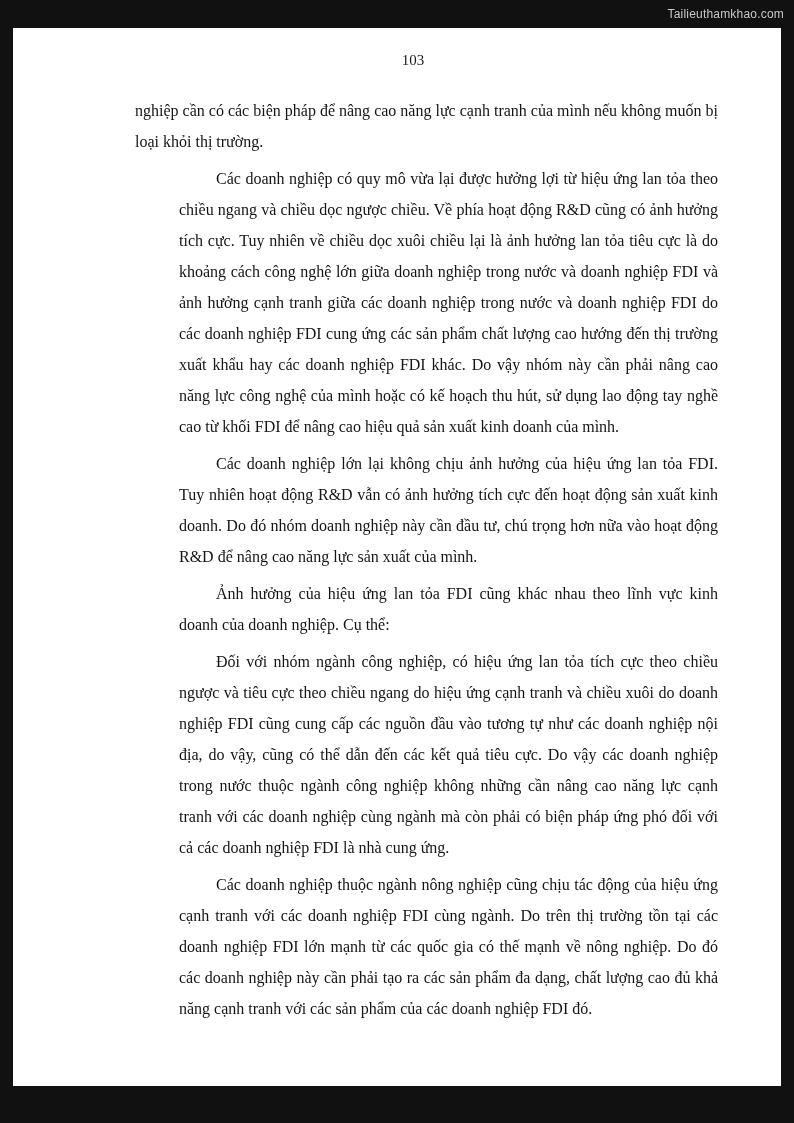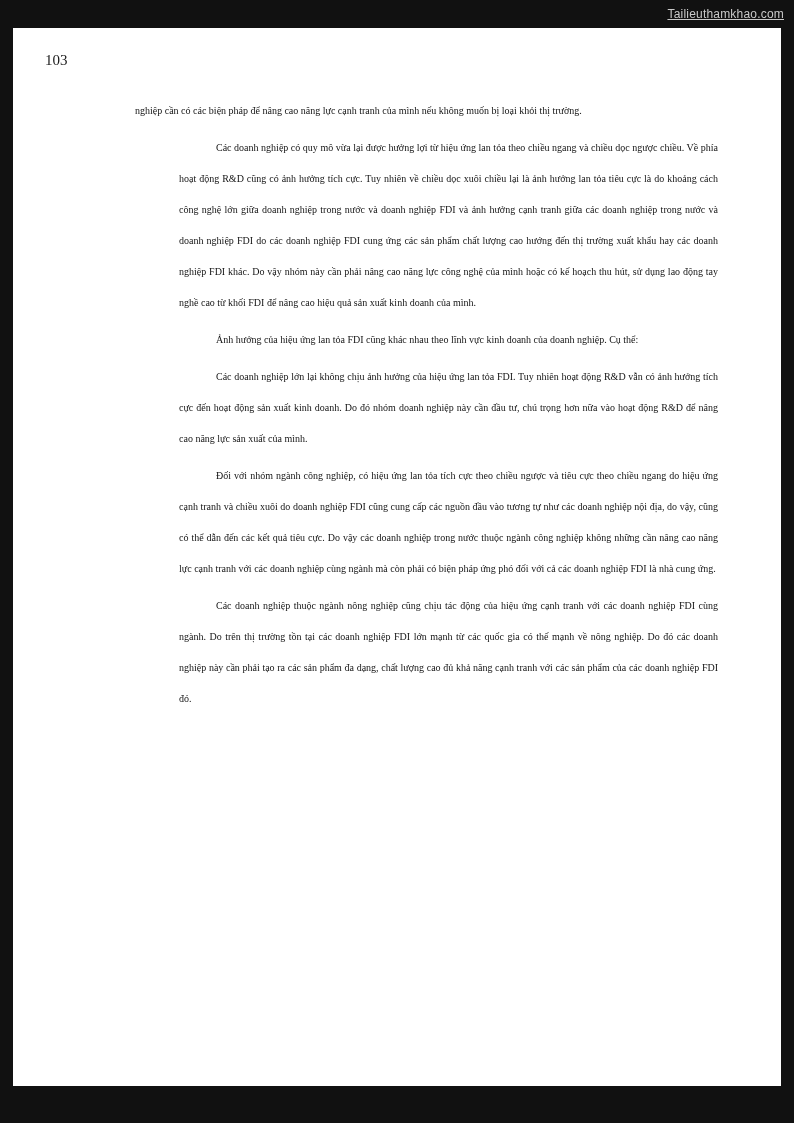--- a/index.html
+++ b/index.html
@@ -15,64 +15,63 @@
     font-family: "Liberation Serif", serif;
   }
   .watermark {
     position: absolute;
     top: 7px;
     right: 10px;
     color: #c9c9c9;
     font-family: "Liberation Sans", sans-serif;
     font-size: 12px;
     letter-spacing: 0.2px;
-    text-decoration: underline;
   }
   .page {
     position: absolute;
     left: 13px;
     top: 28px;
     width: 768px;
     height: 1058px;
     background: #ffffff;
     box-sizing: border-box;
   }
   .page-number {
     margin-top: 24px;
-    text-align: left;
+    text-align: center;
     font-size: 15px;
     color: #1a1a1a;
     padding-left: 32px;
   }
   .content {
     margin: 26px 63px 0 122px;
     text-align: justify;
     color: #141414;
   }
   .content p {
     margin: 0 0 6px 0;
-    font-size: 10px;
+    font-size: 16px;
     line-height: 31px;
   }
   .content p.indent {
     text-indent: 37px;
     margin-left: 44px;
   }
 </style>
 </head>
 <body>
 
 <div class="watermark">Tailieuthamkhao.com</div>
 
 <div class="page">
 
   <div class="page-number">103</div>
 
   <div class="content">
     <p>nghiệp cần có các biện pháp để nâng cao năng lực cạnh tranh của mình nếu không muốn bị loại khỏi thị trường.</p>
     <p class="indent">Các doanh nghiệp có quy mô vừa lại được hưởng lợi từ hiệu ứng lan tỏa theo chiều ngang và chiều dọc ngược chiều. Về phía hoạt động R&amp;D cũng có ảnh hưởng tích cực. Tuy nhiên về chiều dọc xuôi chiều lại là ảnh hưởng lan tỏa tiêu cực là do khoảng cách công nghệ lớn giữa doanh nghiệp trong nước và doanh nghiệp FDI và ảnh hưởng cạnh tranh giữa các doanh nghiệp trong nước và doanh nghiệp FDI do các doanh nghiệp FDI cung ứng các sản phẩm chất lượng cao hướng đến thị trường xuất khẩu hay các doanh nghiệp FDI khác. Do vậy nhóm này cần phải nâng cao năng lực công nghệ của mình hoặc có kế hoạch thu hút, sử dụng lao động tay nghề cao từ khối FDI để nâng cao hiệu quả sản xuất kinh doanh của mình.</p>
+    <p class="indent">Các doanh nghiệp lớn lại không chịu ảnh hưởng của hiệu ứng lan tỏa FDI. Tuy nhiên hoạt động R&amp;D vẫn có ảnh hưởng tích cực đến hoạt động sản xuất kinh doanh. Do đó nhóm doanh nghiệp này cần đầu tư, chú trọng hơn nữa vào hoạt động R&amp;D để nâng cao năng lực sản xuất của mình.</p>
     <p class="indent">Ảnh hưởng của hiệu ứng lan tỏa FDI cũng khác nhau theo lĩnh vực kinh doanh của doanh nghiệp. Cụ thể:</p>
-    <p class="indent">Các doanh nghiệp lớn lại không chịu ảnh hưởng của hiệu ứng lan tỏa FDI. Tuy nhiên hoạt động R&amp;D vẫn có ảnh hưởng tích cực đến hoạt động sản xuất kinh doanh. Do đó nhóm doanh nghiệp này cần đầu tư, chú trọng hơn nữa vào hoạt động R&amp;D để nâng cao năng lực sản xuất của mình.</p>
     <p class="indent">Đối với nhóm ngành công nghiệp, có hiệu ứng lan tỏa tích cực theo chiều ngược và tiêu cực theo chiều ngang do hiệu ứng cạnh tranh và chiều xuôi do doanh nghiệp FDI cũng cung cấp các nguồn đầu vào tương tự như các doanh nghiệp nội địa, do vậy, cũng có thể dẫn đến các kết quả tiêu cực. Do vậy các doanh nghiệp trong nước thuộc ngành công nghiệp không những cần nâng cao năng lực cạnh tranh với các doanh nghiệp cùng ngành mà còn phải có biện pháp ứng phó đối với cả các doanh nghiệp FDI là nhà cung ứng.</p>
     <p class="indent">Các doanh nghiệp thuộc ngành nông nghiệp cũng chịu tác động của hiệu ứng cạnh tranh với các doanh nghiệp FDI cùng ngành. Do trên thị trường tồn tại các doanh nghiệp FDI lớn mạnh từ các quốc gia có thế mạnh về nông nghiệp. Do đó các doanh nghiệp này cần phải tạo ra các sản phẩm đa dạng, chất lượng cao đủ khả năng cạnh tranh với các sản phẩm của các doanh nghiệp FDI đó.</p>
   </div>
 
 </div>
 
 </body></html>

